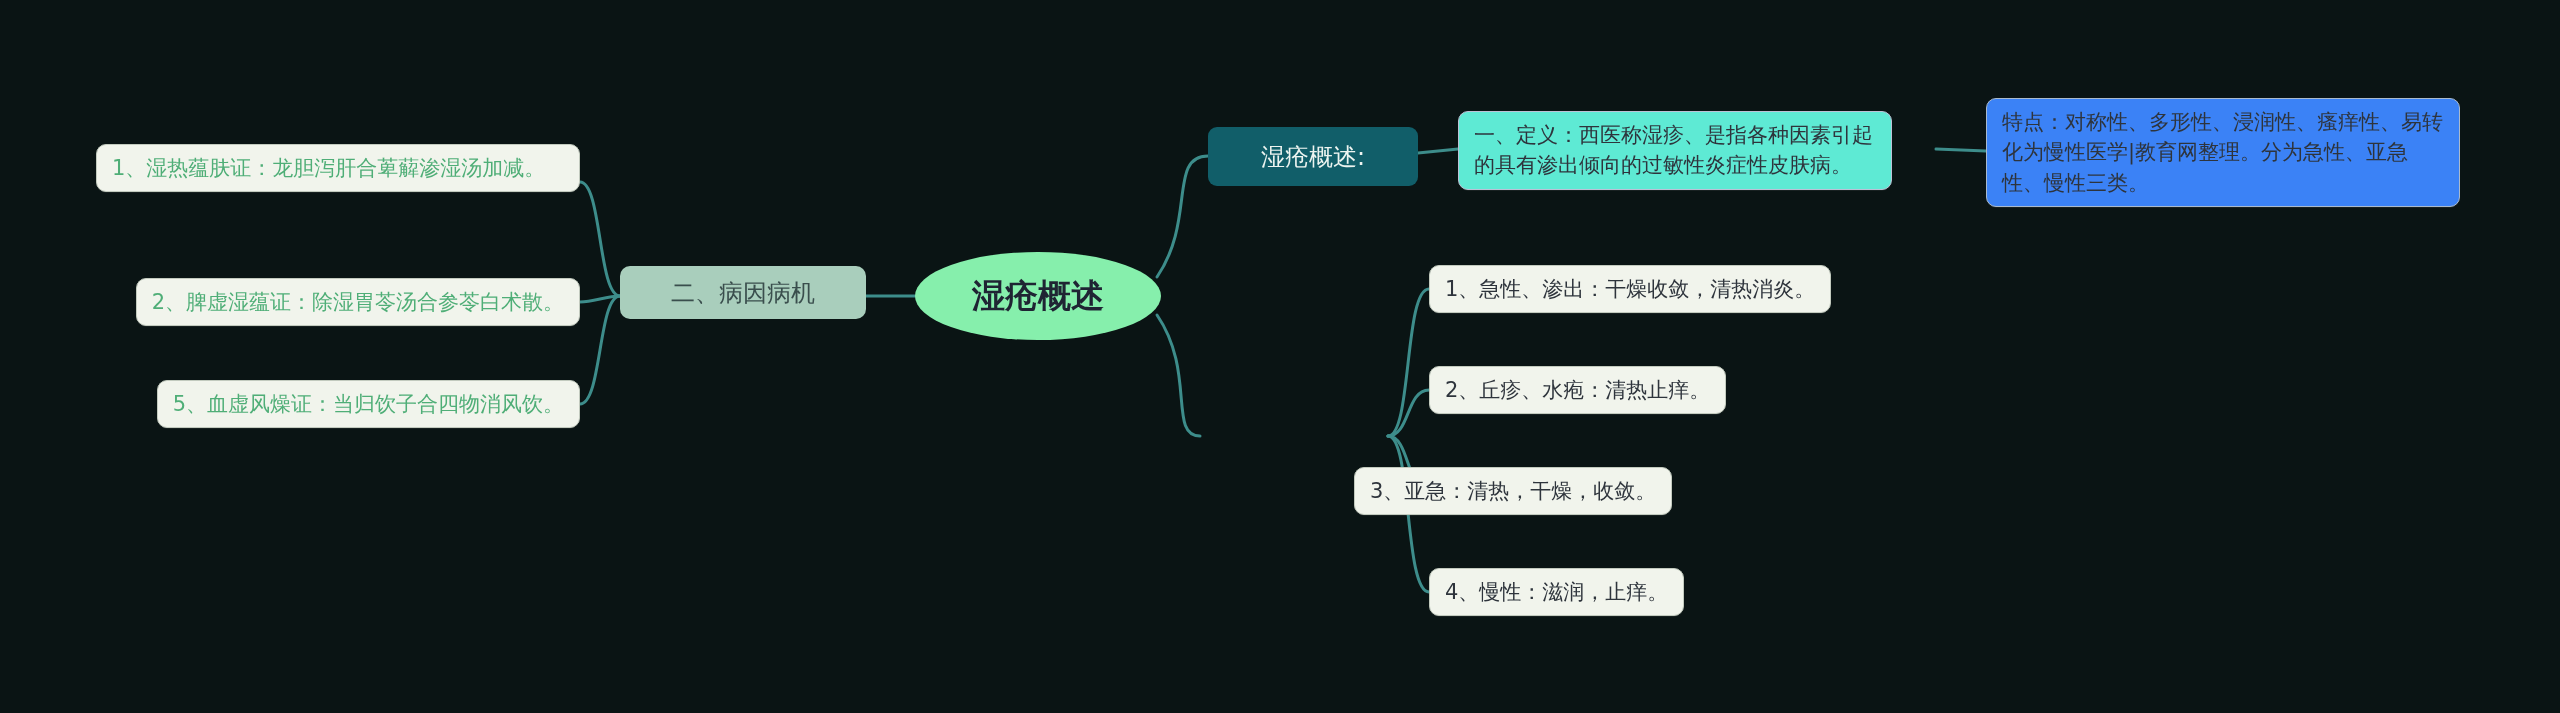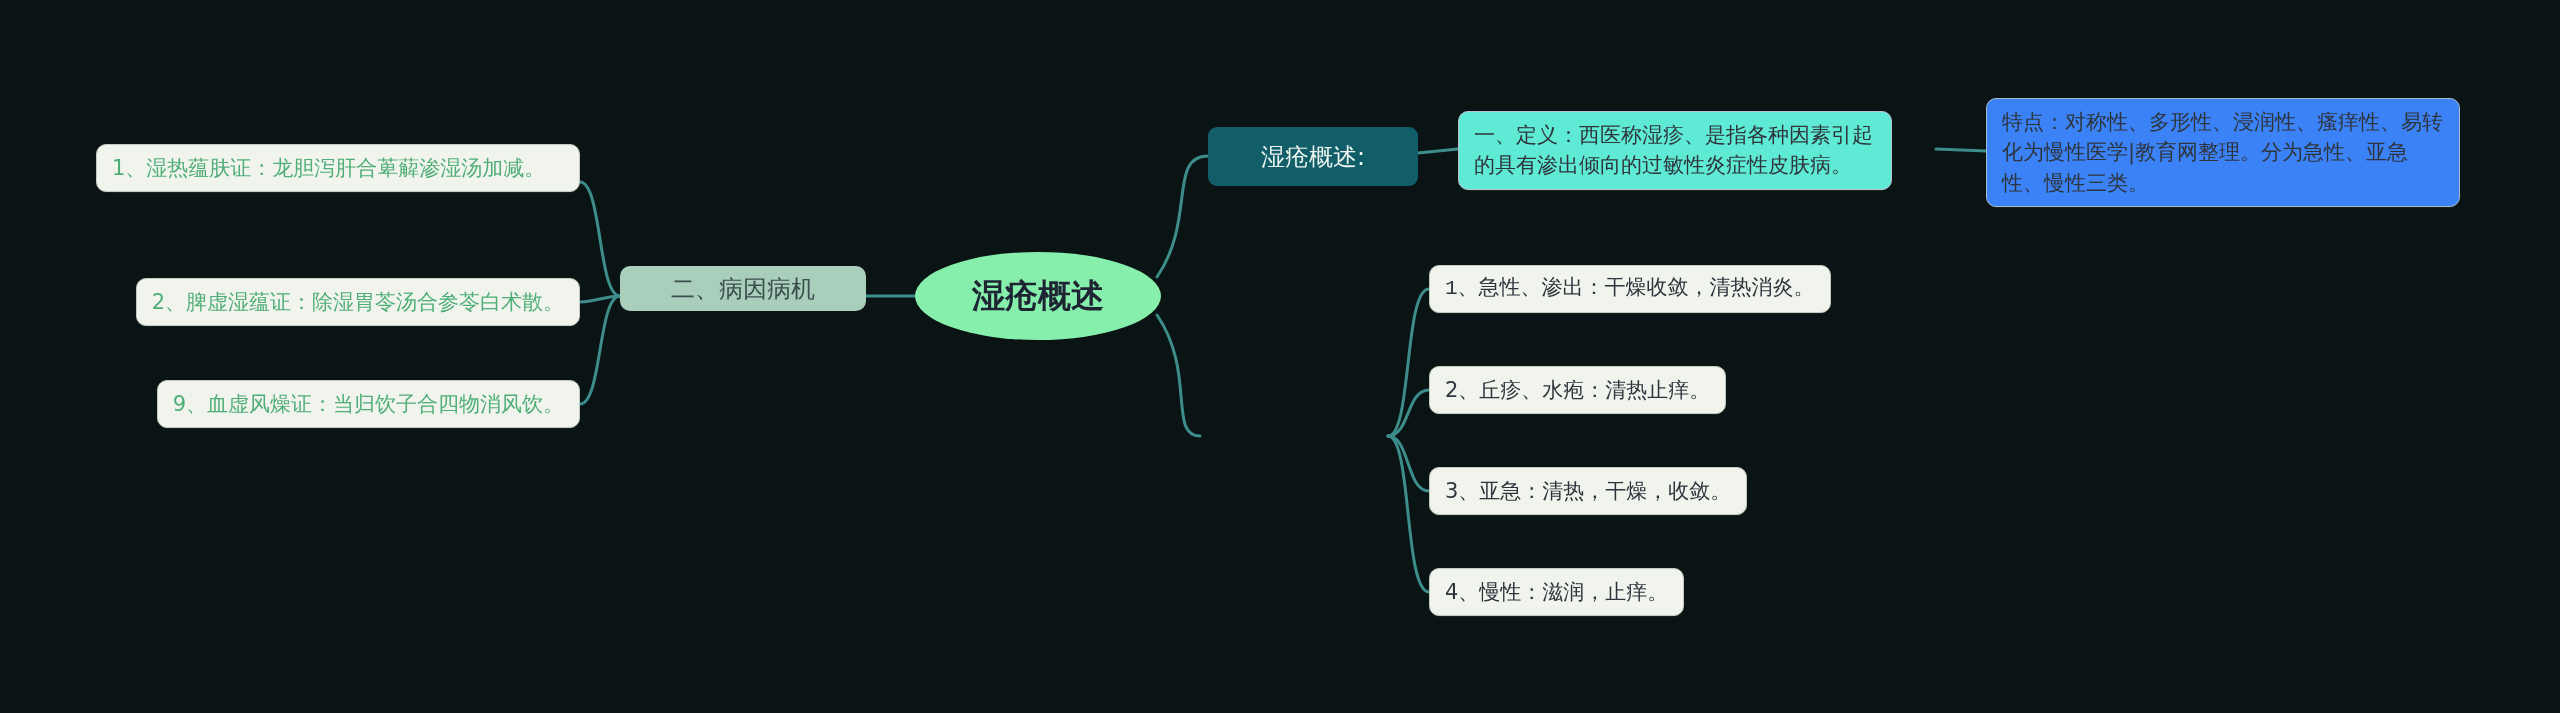--- a/index.html
+++ b/index.html
@@ -46,21 +46,21 @@
     left: 915px; top: 252px;
     width: 246px; height: 88px;
     border-radius: 50%;
     background: #86efac;
     color: #1f2433;
     font-size: 33px;
     font-weight: bold;
   }
   #branch-left {
     left: 620px; top: 266px;
-    width: 246px; height: 45px;
+    width: 246px; height: 53px;
     border-radius: 10px;
     background: #a9cebc;
     color: #3a4e4d;
     font-size: 24px;
   }
   #node-overview {
     left: 1208px; top: 127px;
     width: 210px; height: 59px;
     border-radius: 9px;
     background: #115e69;
@@ -82,23 +82,23 @@
 
   #leaf-def {
     left: 1458px; top: 111px; width: 434px;
     background: #5eead4; border-color: #bdc1d6;
   }
   #leaf-feat {
     left: 1986px; top: 98px; width: 474px;
     background: #3b82f6; border-color: #a9bacd;
   }
 
-  #leaf-r1 { left: 1429px; top: 265px; font-family: Liberation Mono, monospace; }
+  #leaf-r1 { left: 1429px; top: 265px; }
   #leaf-r2 { left: 1429px; top: 366px; }
-  #leaf-r3 { left: 1429px; top: 467px; }
+  #leaf-r3 { left: 1354px; top: 467px; }
   #leaf-r4 { left: 1429px; top: 568px; }
 </style>
 </head>
 <body>
 
 <div class="canvas">
 
   <svg class="connectors" viewBox="0 0 2560 713">
     <g stroke="#3d8d8b" stroke-width="3" fill="none" stroke-linecap="round">
       <path d="M 866 296 H 915"></path>
@@ -126,21 +126,21 @@
 
   <div class="leaf green-text" id="leaf-l1">
     <span>1、湿热蕴肤证：龙胆泻肝合萆薢渗湿汤加减。</span>
   </div>
 
   <div class="leaf green-text nowrap" id="leaf-l2">
     <span>2、脾虚湿蕴证：除湿胃苓汤合参苓白术散。</span>
   </div>
 
   <div class="leaf green-text nowrap" id="leaf-l3">
-    <span>9、血虚风燥证：当归饮子合四物消风饮。</span>
+    <span>5、血虚风燥证：当归饮子合四物消风饮。</span>
   </div>
 
   <div class="node" id="node-overview">
     <span>湿疮概述:</span>
   </div>
 
   <div class="leaf" id="leaf-def">
     <span>一、定义：西医称湿疹、是指各种因素引起的具有渗出倾向的过敏性炎症性皮肤病。</span>
   </div>
 

